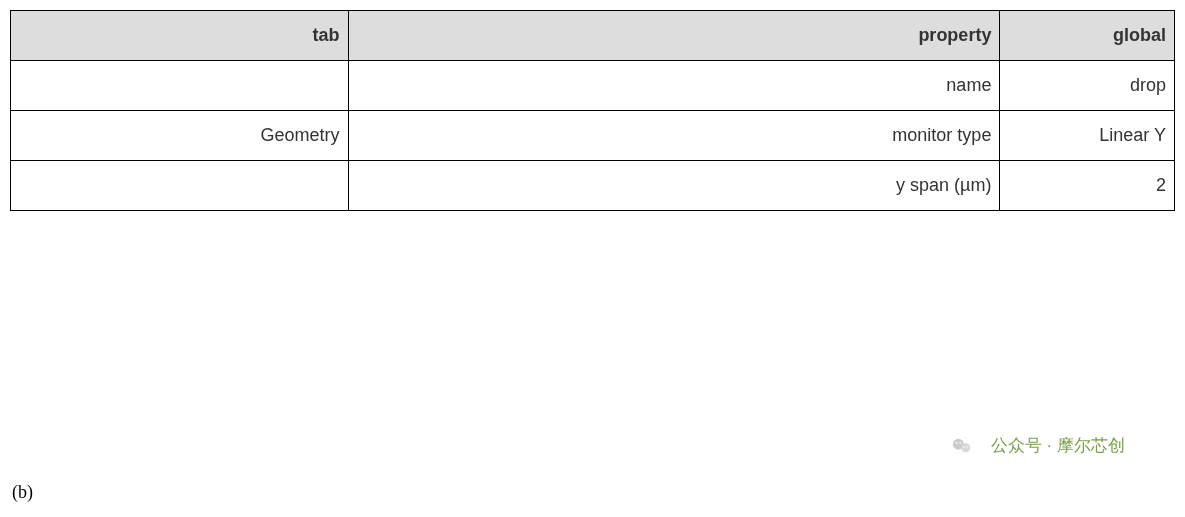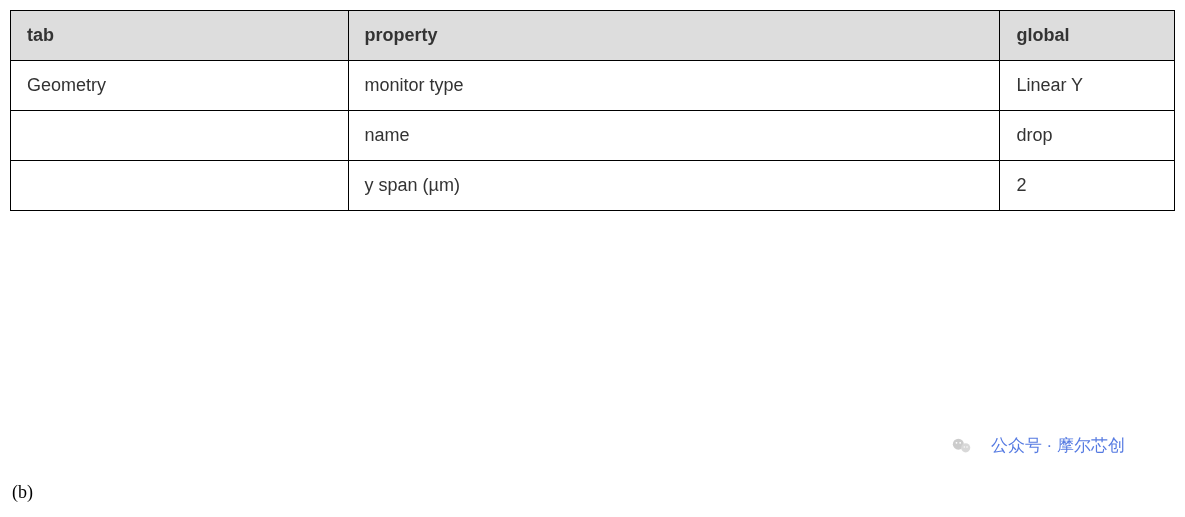--- a/index.html
+++ b/index.html
@@ -16,22 +16,22 @@
       height: 517px;
       position: relative;
     }
     table {
       border-collapse: collapse;
       width: 1165px;
       margin: 10px 10px 0 10px;
     }
     th, td {
       border: 1.5px solid #000;
-      padding: 14px 16px;
-      text-align: left;
+      padding: 14px 8px;
+      text-align: right;
       vertical-align: middle;
       font-weight: normal;
     }
     th {
       background: #ddd;
       font-weight: bold;
     }
     th:nth-child(1), td:nth-child(1) {
       width: 29%;
     }
@@ -46,21 +46,21 @@
       left: 12px;
       bottom: 14px;
       font-size: 18px;
       font-family: "Times New Roman", serif;
       color: #000;
     }
     .watermark {
       position: absolute;
       right: 60px;
       bottom: 60px;
-      color: #1d4ed8;
+      color: #4d7c0f;
       font-size: 17px;
       display: flex;
       align-items: flex-end;
       gap: 18px;
       opacity: 0.75;
       pointer-events: none;
     }
     .watermark-icon {
       width: 22px;
       height: 22px;
@@ -73,28 +73,28 @@
 <table>
   <thead>
     <tr>
       <th>tab</th>
       <th>property</th>
       <th>global</th>
     </tr>
   </thead>
   <tbody>
     <tr>
+      <td></td>
+      <td>name</td>
+      <td>drop</td>
+    </tr>
+    <tr>
       <td>Geometry</td>
       <td>monitor type</td>
       <td>Linear Y</td>
-    </tr>
-    <tr>
-      <td></td>
-      <td>name</td>
-      <td>drop</td>
     </tr>
     <tr>
       <td></td>
       <td>y span (µm)</td>
       <td>2</td>
     </tr>
   </tbody>
 </table>
 
 <div class="caption-label">(b)</div>

